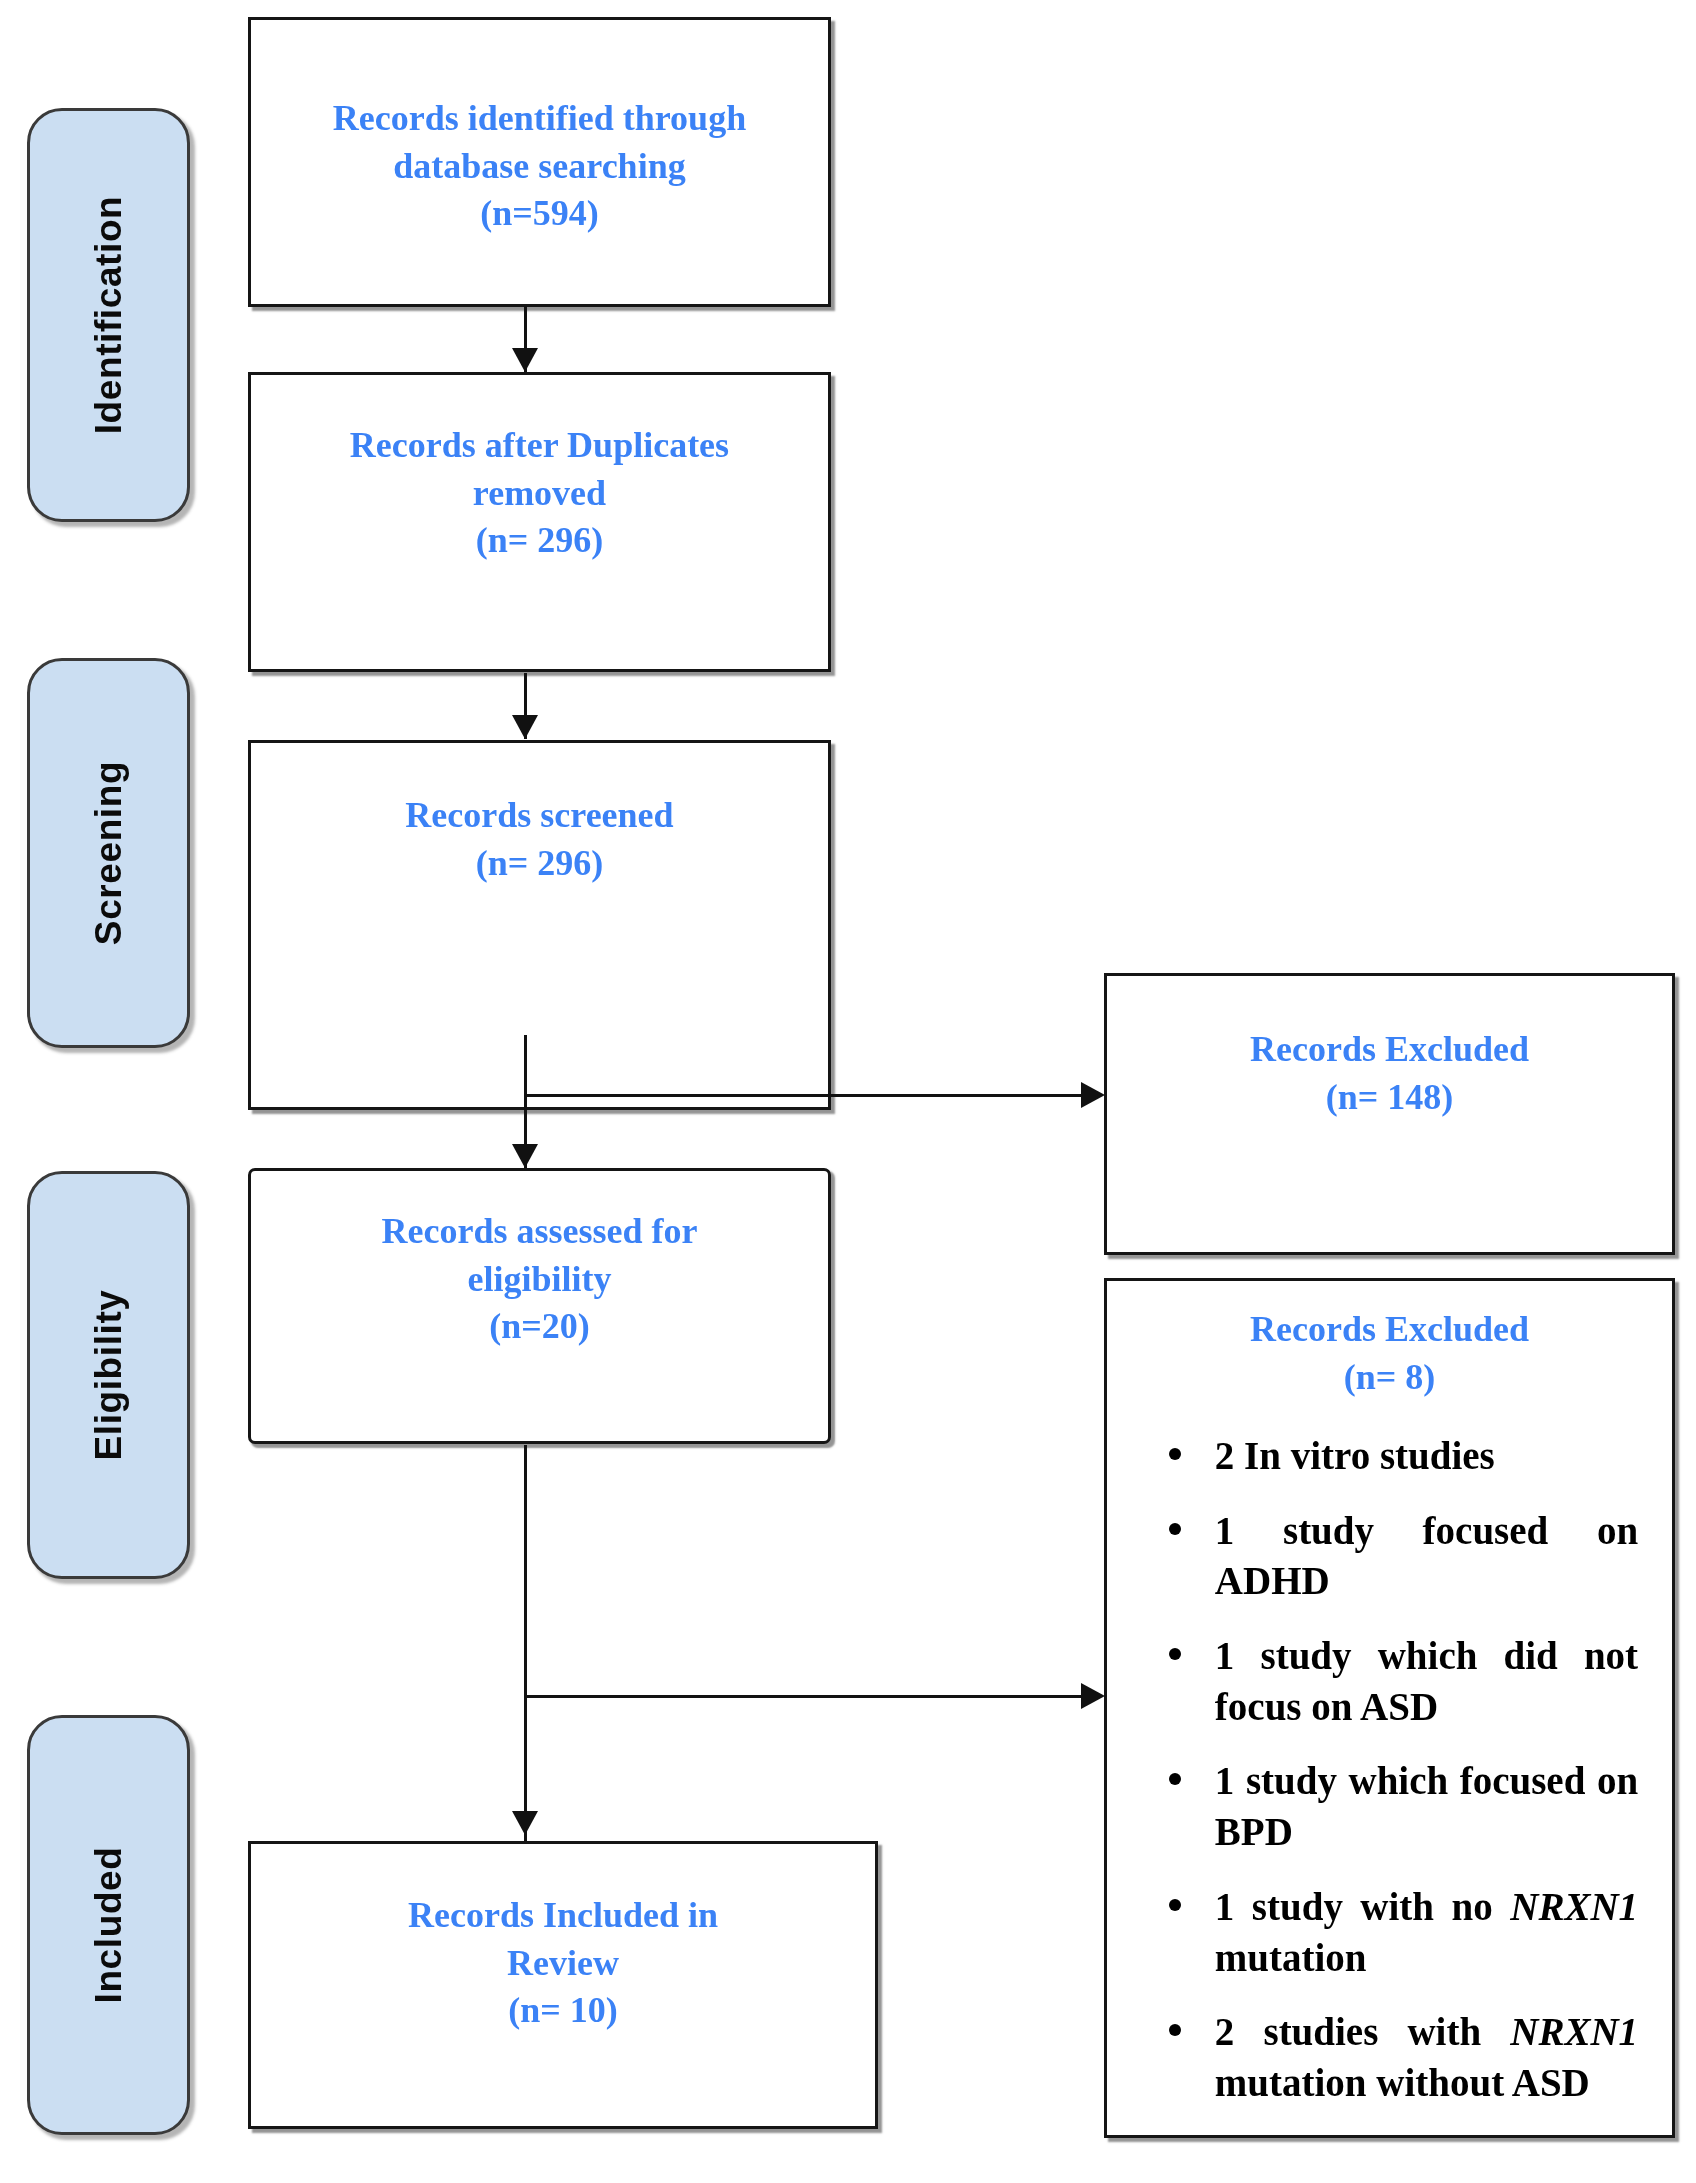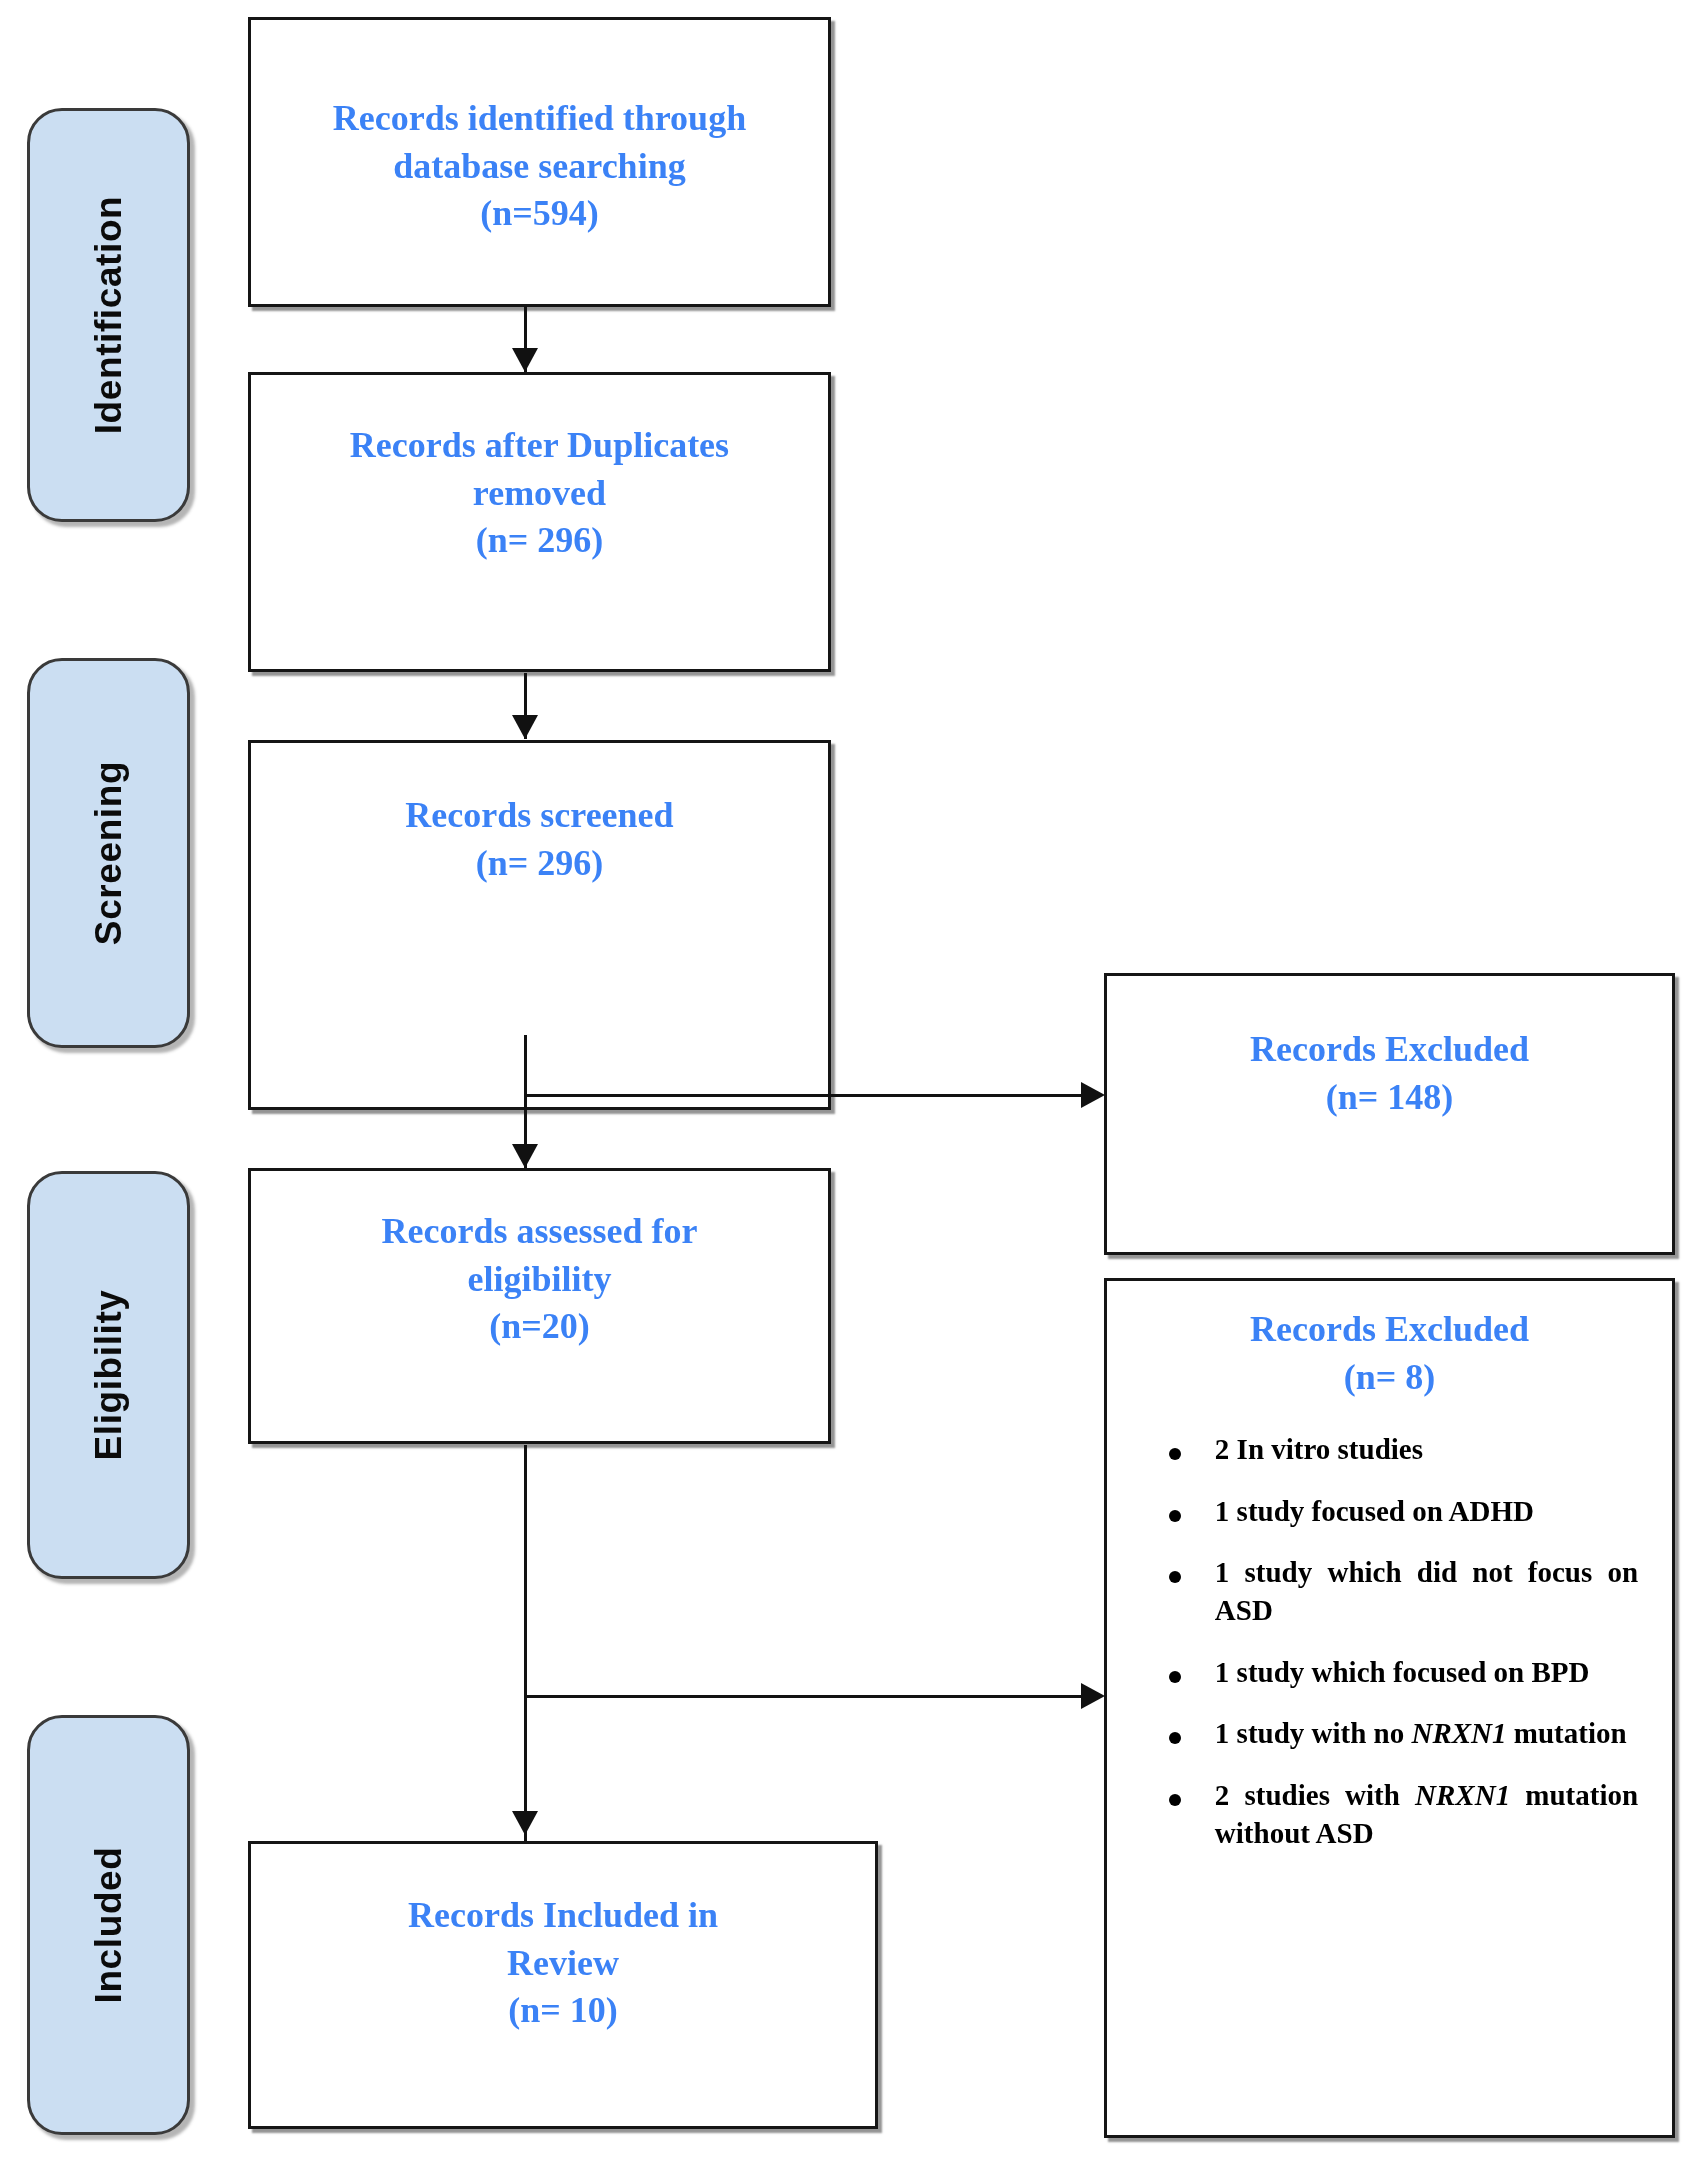--- a/index.html
+++ b/index.html
@@ -51,21 +51,21 @@
   .listbox ul{
     margin:0; padding:0;
     list-style:none;
     position:absolute;
     left:9%; width:85%;
   }
   .listbox li{
     position:relative;
     padding-left:57px;
     font-weight:bold;
-    font-size:29px;
+    font-size:39px;
     line-height:1.30;
     text-align:justify;
     margin-bottom:24px;
     color:#000;
   }
   .listbox li:last-child{margin-bottom:0;}
   .listbox li::before{
     content:"";
     position:absolute;
     left:10.8px; top:17px;
@@ -144,21 +144,21 @@
 <div class="hline" style="left:524px; top:1094px; width:577px;"></div>
 <div class="arrowright" style="left:1081px; top:1082px;"></div>
 
 <div class="box" style="left:1104px; top:973px; width:571px; height:282px;">
   <div class="btxt" style="top:50px;">
     <div>Records Excluded</div>
     <div>(n= 148)</div>
   </div>
 </div>
 
-<div class="box" style="left:248px; top:1168px; width:583px; height:276px;">
+<div class="box" style="left:248px; top:1168px; width:583px; height:276px;border-radius:7px;">
   <div class="btxt" style="top:37px;">
     <div>Records assessed for</div>
     <div>eligibility</div>
     <div>(n=20)</div>
   </div>
 </div>
 
 <div class="vline" style="left:524px; top:1445px; height:396px;"></div>
 <div class="arrowdown" style="left:512px; top:1811px;"></div>
 <div class="hline" style="left:524px; top:1695px; width:577px;"></div>

